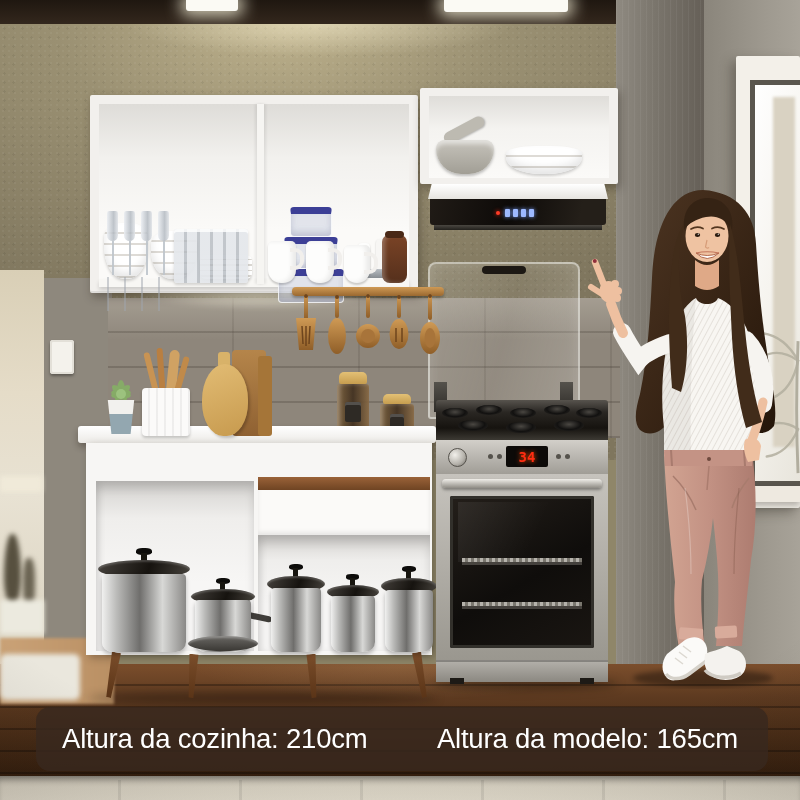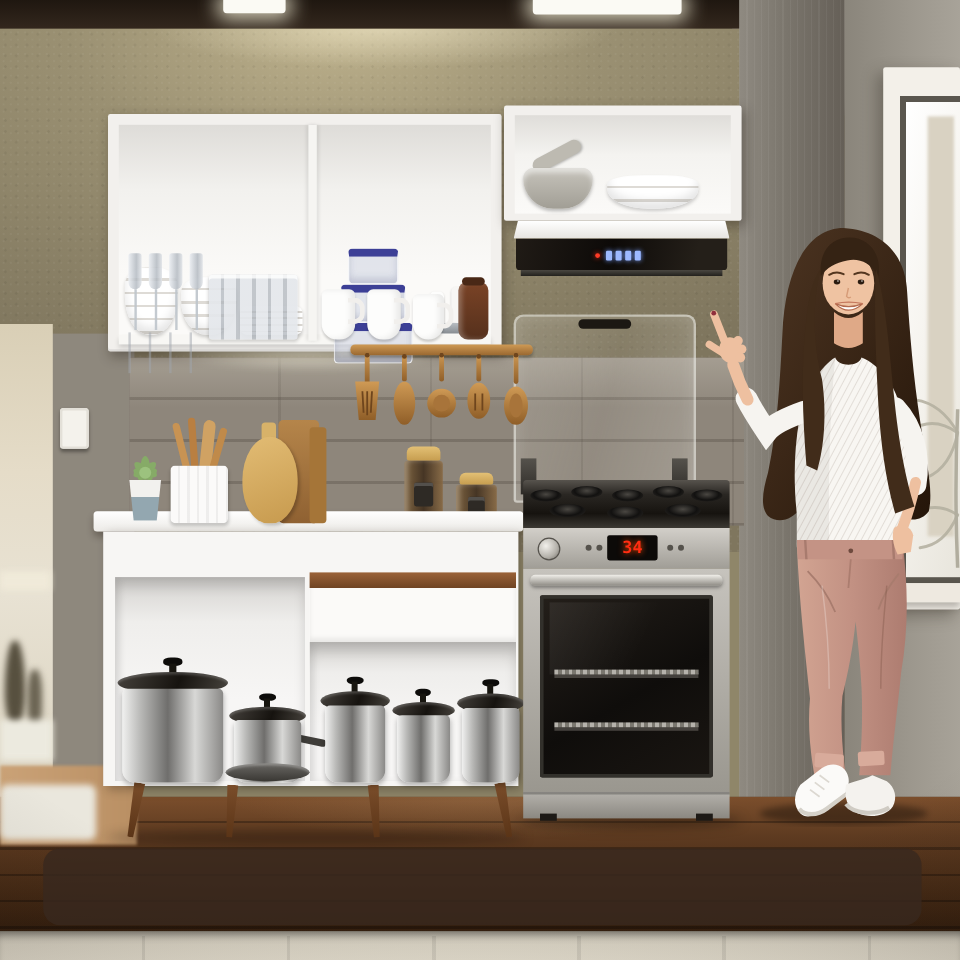--- a/index.html
+++ b/index.html
@@ -389,15 +389,17 @@
     <path d="M160,482 C166,490 184,492 196,485" stroke="#cfcbc3" stroke-width="3.5" fill="none"></path>
     <path d="M139,42 C137,20 149,10 163,10 C179,10 190,24 187,42 C180,30 170,27 161,29 C151,31 144,35 139,42 Z" fill="#352314"></path>
     <path d="M139,36 C132,62 132,96 140,128 C144,156 142,184 136,204 L127,200 C124,160 122,118 127,78 C129,58 133,44 139,36 Z" fill="#412c1a"></path>
     <path d="M185,36 C193,62 196,102 200,142 C204,182 210,212 217,234 L201,240 C193,212 189,182 187,150 C185,110 183,70 185,36 Z" fill="#412c1a"></path>
   </svg>
 
   <div style="left:0;top:0;width:800px;height:800px;pointer-events:none;
               background:radial-gradient(130% 105% at 50% 38%,rgba(0,0,0,0) 55%,rgba(22,15,10,.34) 100%);"></div>
 
   <div class="caption-bar" style="left:36px;top:707px;width:732px;height:64px;">
+    <span>Altura da cozinha: 210cm</span>
+    <span>Altura da modelo: 165cm</span>
   </div>
 
 </div>
 
 </body></html>

